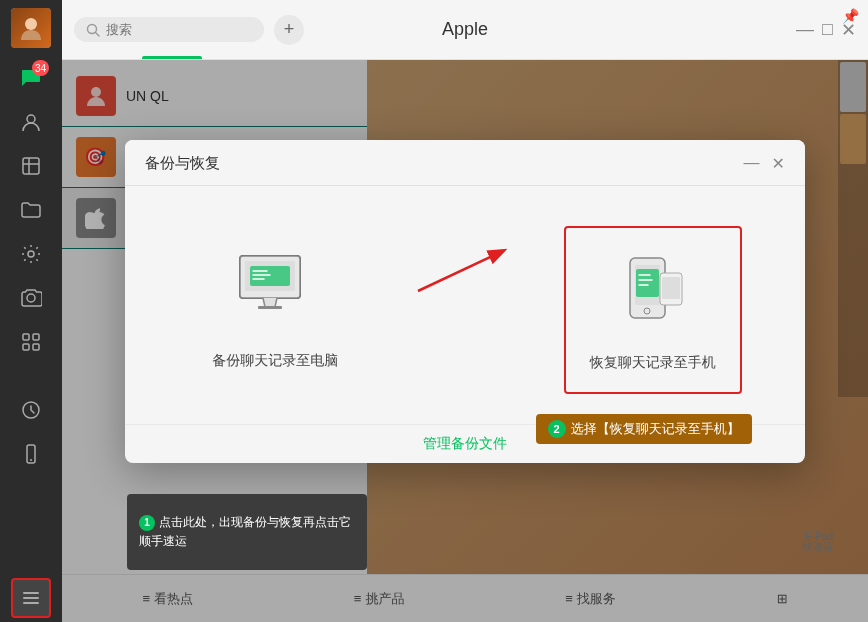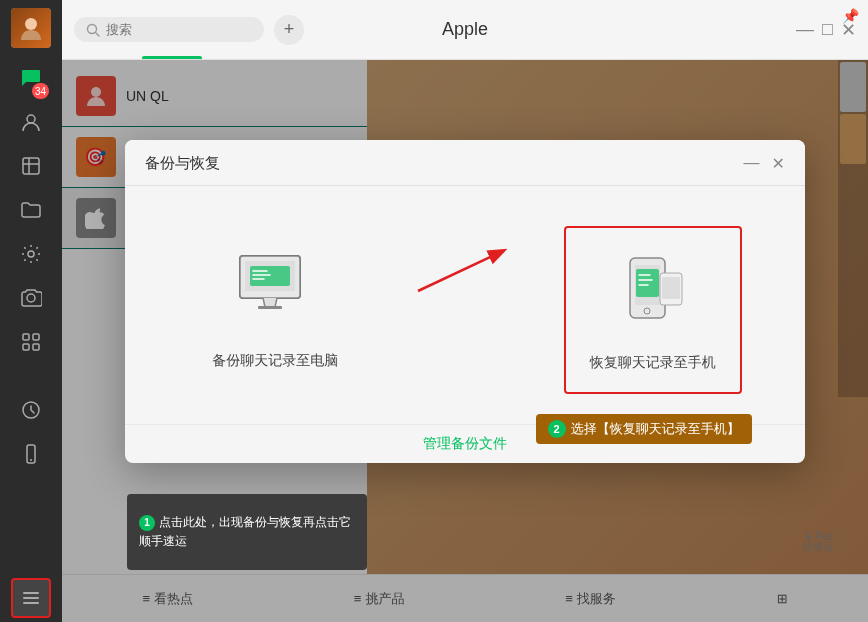--- a/index.html
+++ b/index.html
@@ -45,21 +45,20 @@
       background: #ff4d4f;
       color: white;
       font-size: 10px;
       min-width: 16px;
       height: 16px;
       border-radius: 8px;
       display: flex;
       align-items: center;
       justify-content: center;
       padding: 0 3px;
-      margin-top: 23px;
     }
 
     .sidebar-icon {
       width: 40px;
       height: 40px;
       display: flex;
       align-items: center;
       justify-content: center;
       cursor: pointer;
       border-radius: 4px;

